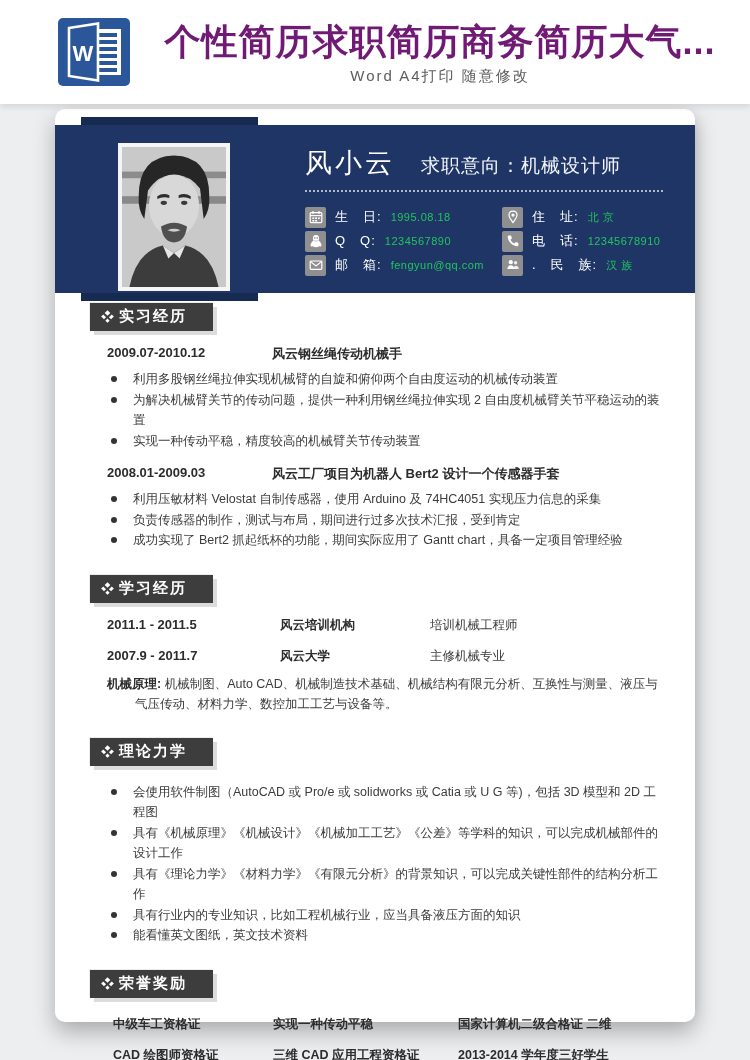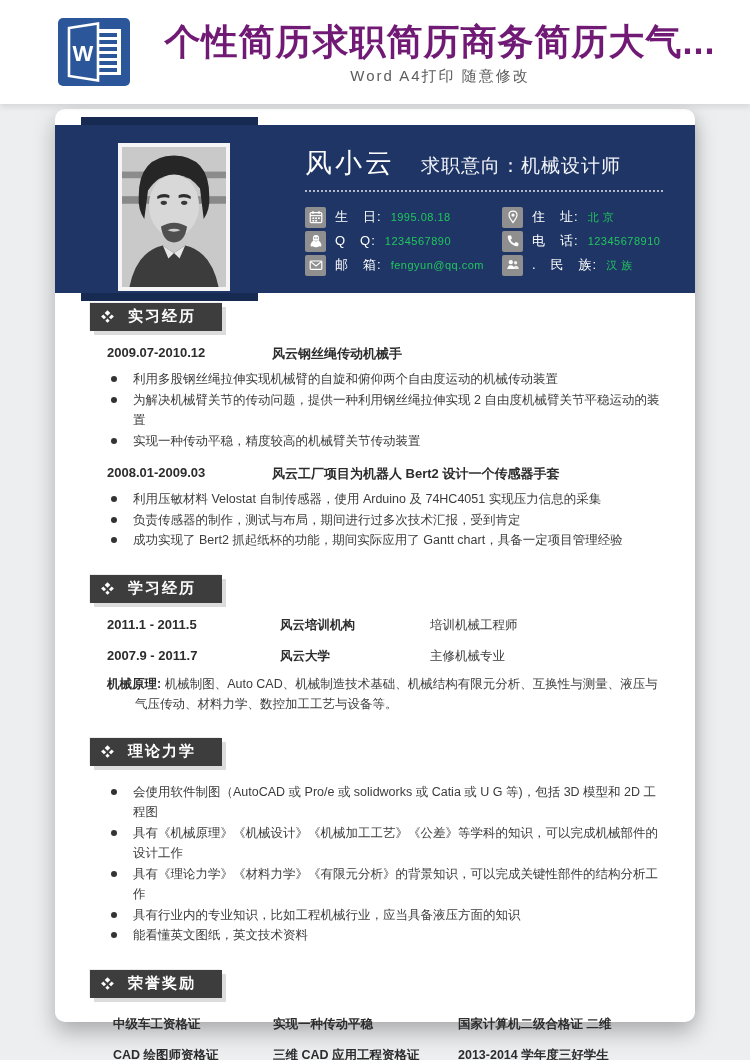--- a/index.html
+++ b/index.html
@@ -52,21 +52,21 @@
   .info-row{ display:flex; align-items:center; height:24px; gap:9px; }
   .ico{ width:21px; height:21px; background:#8f8f8f; border-radius:2px;
         display:flex; align-items:center; justify-content:center; flex:none; }
   .ico svg{ width:14px; height:14px; }
   .ilabel{ font-size:13px; color:#fff; letter-spacing:1px; white-space:nowrap; }
   .ivalue{ font-size:11px; color:#22c55e; letter-spacing:.5px; white-space:nowrap; }
 
   
   .content{ padding:0 28px 0 52px; color:#3c3c3c; }
   .badge{
-    display:inline-flex; align-items:center; gap:16px;
+    display:inline-flex; align-items:center; gap:7px;
     margin-left:-17px; margin-top:2px;
     background:#3d3d3d; color:#fff;
     padding:4px 26px 5px 13px;
     font-size:15px; font-weight:700; letter-spacing:2px;
     box-shadow:4px 4px 0 #dcdcdc, -1px -1px 0 #ececec;
     text-align:right;
   }
   .dmd{ width:9px; height:9px; transform:rotate(45deg);
         display:grid; grid-template-columns:3.5px 3.5px; grid-auto-rows:3.5px; gap:2px; }
   .dmd i{ display:block; background:#fff; }

